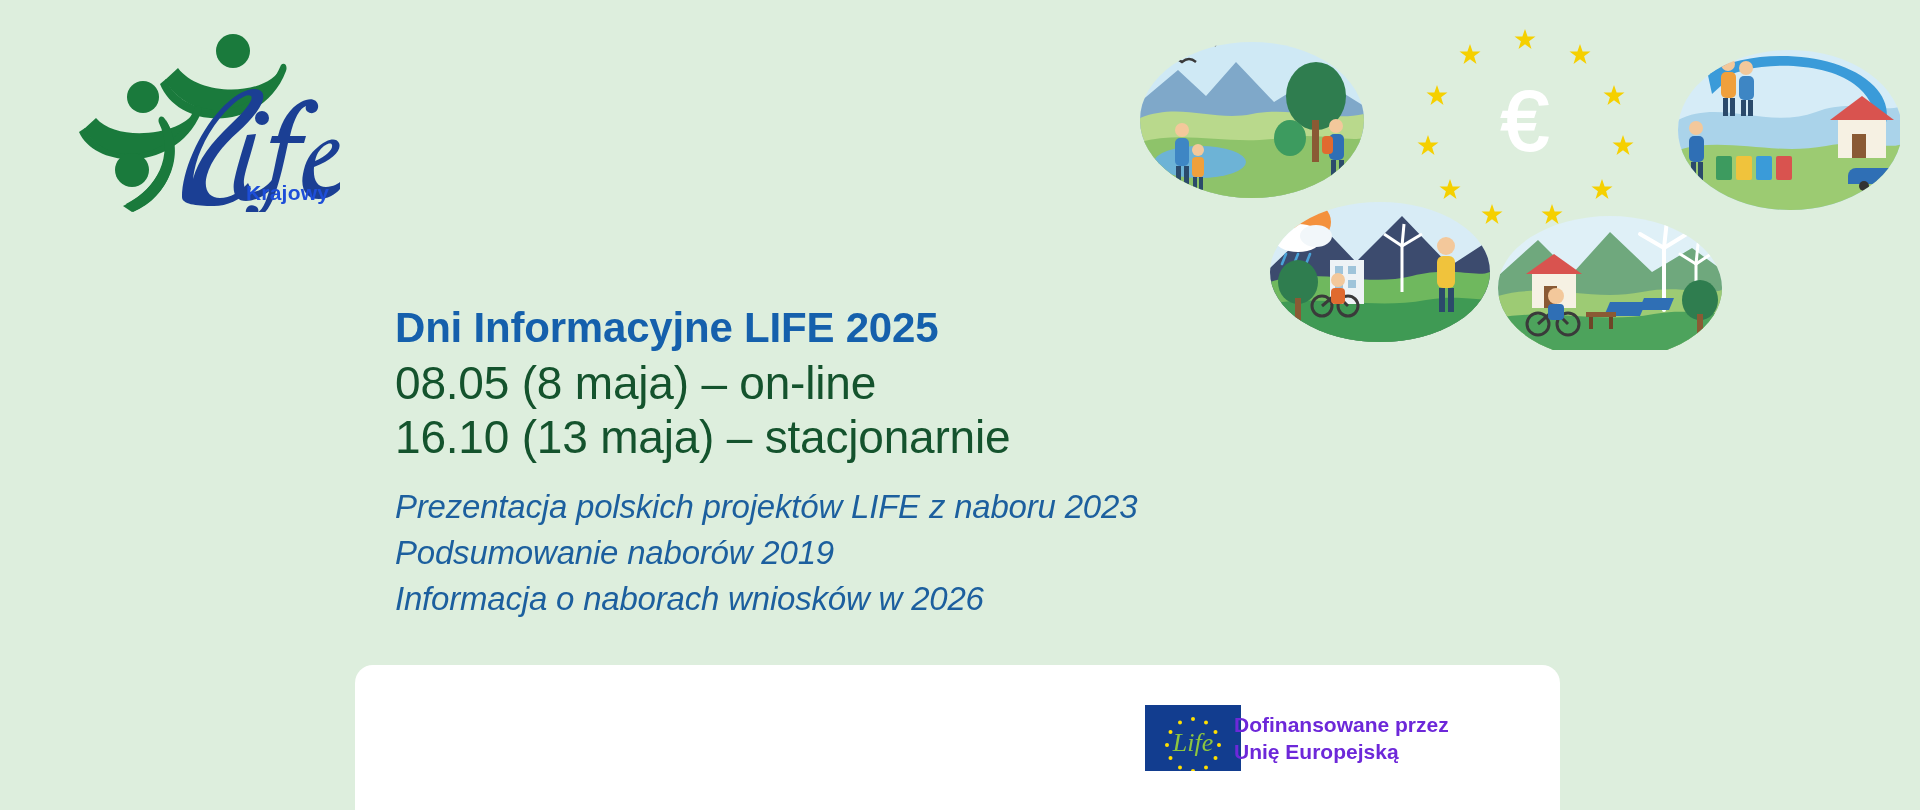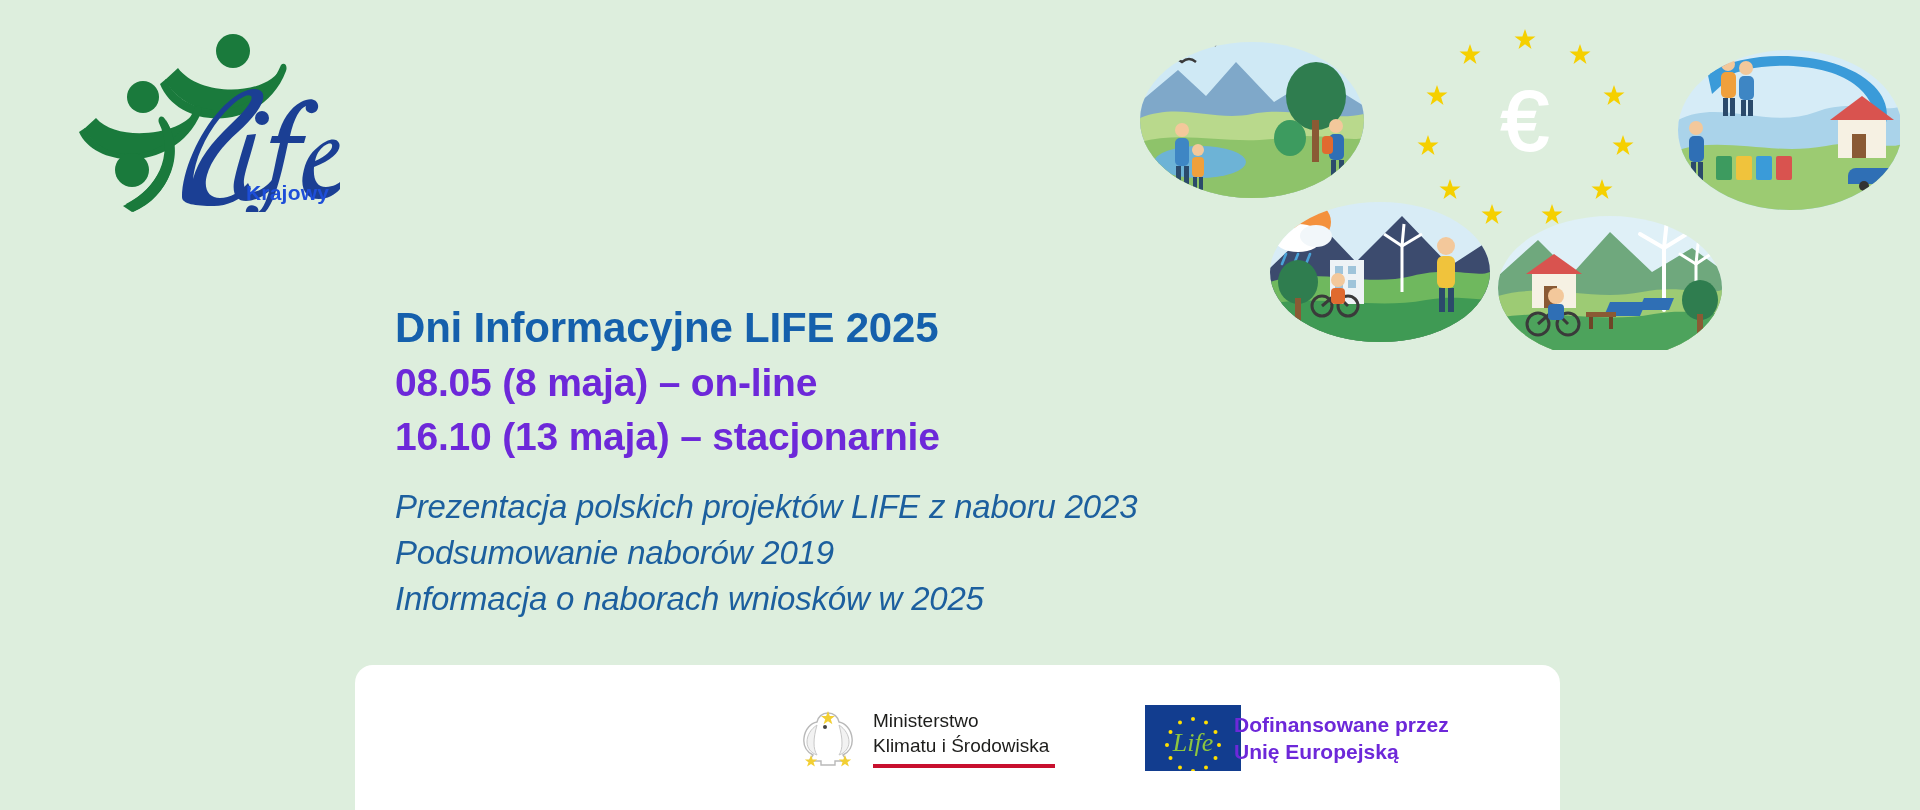--- a/index.html
+++ b/index.html
@@ -62,24 +62,24 @@
   }
   .headline {
     font-size: 42px;
     font-weight: bold;
     line-height: 56px;
     color: #1560ac;
     letter-spacing: -0.2px;
     white-space: nowrap;
   }
   .dateline {
-    font-size: 39px;
-    font-weight: bold;
+    font-size: 46px;
+    font-weight: normal;
     line-height: 54px;
-    color: #6d28d9;
+    color: #14532d;
     letter-spacing: -0.2px;
     white-space: nowrap;
   }
   .bullets {
     margin-top: 20px;
   }
   .bullet-line {
     font-size: 33px;
     line-height: 46px;
     color: #1c5f9e;
@@ -407,45 +407,27 @@
     </svg>
   </div>
 
   <div class="copy">
     <div class="headline">Dni Informacyjne LIFE 2025</div>
     <div class="dateline">08.05 (8 maja) – on-line</div>
     <div class="dateline">16.10 (13 maja) – stacjonarnie</div>
     <div class="bullets">
       <div class="bullet-line">Prezentacja polskich projektów LIFE z naboru 2023</div>
       <div class="bullet-line">Podsumowanie naborów 2019</div>
-      <div class="bullet-line">Informacja o naborach wniosków w 2025</div>
+      <div class="bullet-line">Informacja o naborach wniosków w 2026</div>
     </div>
   </div>
 
   <div class="footer-panel">
 
 
-    <div class="logo-block minister">
-      <span class="eagle">
-        <svg viewBox="0 0 66 66" xmlns="http://www.w3.org/2000/svg" aria-hidden="true">
-          <path d="M33 8 C27 8 23 12 22 17 C16 18 10 24 9 33 C8 41 12 47 18 50 L14 56 L26 56 L26 60 L40 60 L40 56 L52 56 L48 50 C54 47 58 41 57 33 C56 24 50 18 44 17 C43 12 39 8 33 8 Z" fill="#ffffff" stroke="#b9b9b9" stroke-width="1.4"></path>
-          <path d="M22 20 C16 24 12 30 12 37 C12 43 16 48 22 50 C18 44 18 34 22 20 Z" fill="#f2f2f2" stroke="#c8c8c8" stroke-width="1"></path>
-          <path d="M44 20 C50 24 54 30 54 37 C54 43 50 48 44 50 C48 44 48 34 44 20 Z" fill="#f2f2f2" stroke="#c8c8c8" stroke-width="1"></path>
-          <polygon points="33,6 34.8,11 40,11 35.8,14.2 37.4,19.2 33,16.2 28.6,19.2 30.2,14.2 26,11 31.2,11" fill="#f2cf33"></polygon>
-          <polygon points="16,50 17.6,54.4 22.2,54.4 18.5,57.2 19.9,61.6 16,58.9 12.1,61.6 13.5,57.2 9.8,54.4 14.4,54.4" fill="#f2cf33"></polygon>
-          <polygon points="50,50 51.6,54.4 56.2,54.4 52.5,57.2 53.9,61.6 50,58.9 46.1,61.6 47.5,57.2 43.8,54.4 48.4,54.4" fill="#f2cf33"></polygon>
-          <circle cx="30" cy="22" r="2" fill="#444"></circle>
-        </svg>
-      </span>
-      <span class="mtxt">
-        <span class="mline">Ministerstwo</span><br>
-        <span class="mline">Klimatu i Środowiska</span>
-        <span class="mrule" style="display:block"></span>
-      </span>
-    </div>
 
     <div class="logo-block eu">
       <span class="flag">
         <svg viewBox="0 0 96 66" xmlns="http://www.w3.org/2000/svg" aria-hidden="true">
           <rect width="96" height="66" fill="#123d8f"></rect>
           <g fill="#ffe000">
             <circle cx="48" cy="14" r="2"></circle>
             <circle cx="61" cy="17.5" r="2"></circle>
             <circle cx="70.5" cy="27" r="2"></circle>
             <circle cx="74" cy="40" r="2"></circle>

